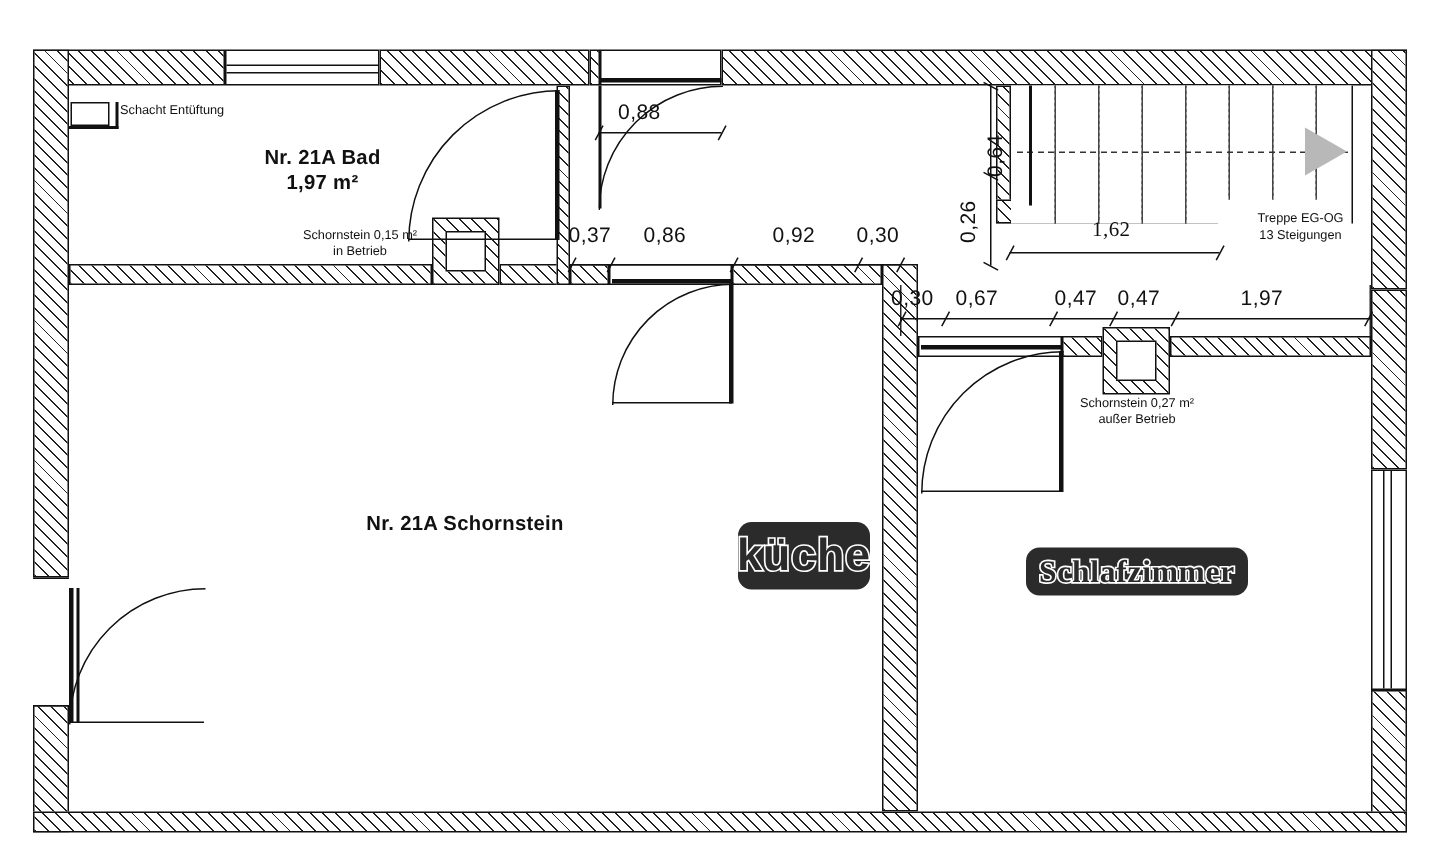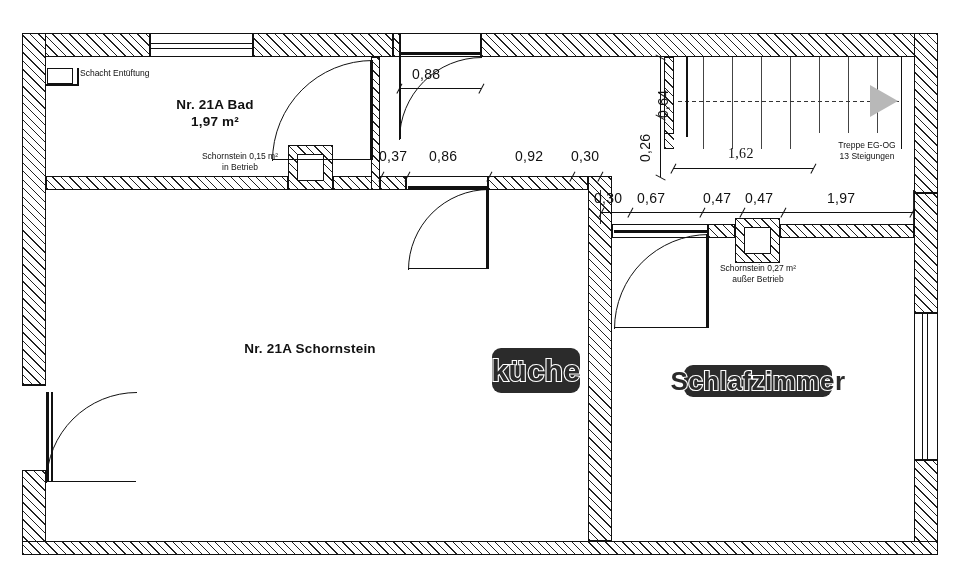--- a/index.html
+++ b/index.html
@@ -96,21 +96,21 @@
     border-radius:9px;
     display:flex;align-items:center;justify-content:center;
     font-weight:bold;
     color:#2b2b2b;
     -webkit-text-stroke:2.2px #ffffff;
     paint-order:stroke fill;
     letter-spacing:0.5px;
     z-index:40;
   }
   #tag-kueche{font-size:30px;}
-  #tag-schlaf{font-size:26px;}
+  #tag-schlaf{font-size:21px;font-family:Liberation Serif, serif;}
 
   
   .stairline{position:absolute;width:1px;background:#444;
     background-image:repeating-linear-gradient(to bottom,#444 0 2px,transparent 2px 4px);}
   .stairaxis{position:absolute;height:1px;
     background-image:repeating-linear-gradient(to right,#333 0 4px,transparent 4px 7px);}
   .arrowhead{
     position:absolute;width:0;height:0;
     border-top:16px solid transparent;
     border-bottom:16px solid transparent;

